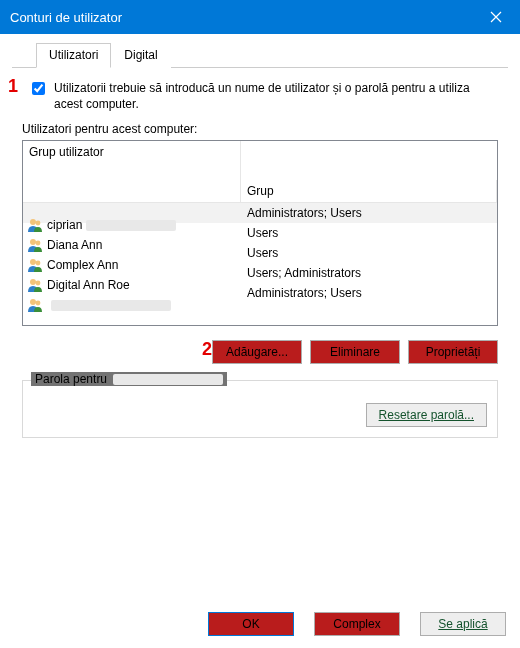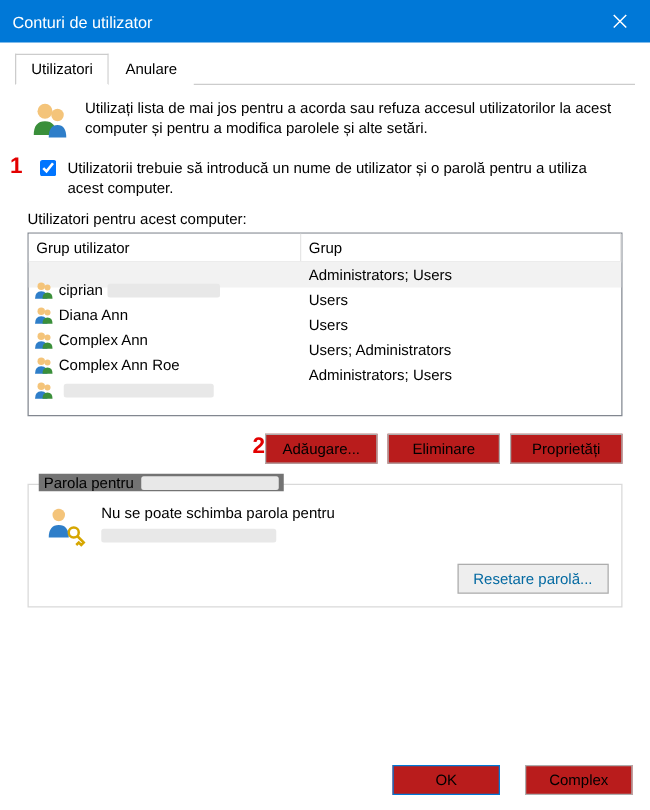--- a/index.html
+++ b/index.html
@@ -40,20 +40,21 @@
     border: 1px solid transparent;
     border-bottom: none;
     position: relative;
     top: 1px;
     background: #fff;
     font-size: 12px;
   }
   .tab.active {
     border-color: #ccc;
     border-bottom: 1px solid #fff;
+    margin-left: 24px;
   }
   .intro {
     display: flex;
     gap: 10px;
     padding: 0 10px 10px 10px;
   }
   .intro .icon { width: 36px; height: 36px; flex: 0 0 36px; }
   .intro .text { font-size: 12px; line-height: 1.35; }
   .checkrow {
     display: flex;
@@ -77,21 +78,21 @@
     display: flex;
     background: #fff;
     border-bottom: 1px solid #e6e6e6;
   }
   .listheader .col {
     padding: 4px 6px;
     font-size: 12px;
     border-right: 1px solid #e6e6e6;
   }
   .col-name { width: 218px; }
-  .col-group { flex: 1; }
+  .col-group { flex: 1; margin-top: 39px; }
   .rows { padding-bottom: 22px; }
   .row {
     display: flex;
     align-items: center;
     font-size: 12px;
     height: 20px;
   }
   .row.selected { background: #f2f2f2; }
   .row .cell-name {
     width: 218px;
@@ -116,21 +117,21 @@
   }
   .btn {
     min-width: 90px;
     height: 24px;
     padding: 0 12px;
     border: 1px solid #adadad;
     background: #b91c1c;
     font-family: inherit;
     font-size: 12px;
   }
-  .btn:disabled { color: #0369a1; background: #eee; }
+  .btn:disabled { color: #14532d; background: #eee; text-decoration: underline; }
   .groupbox {
     margin: 4px 10px 0 10px;
     border: 1px solid #d9d9d9;
     padding: 10px 10px 10px 10px;
     position: relative;
   }
   .groupbox .legend {
     position: absolute;
     top: -9px; left: 8px;
     background: #737373;
@@ -178,34 +179,23 @@
     <svg width="12" height="12" viewBox="0 0 12 12">
         <path d="M1 1 L11 11 M11 1 L1 11" stroke="#fff" stroke-width="1.2"></path>
       </svg>
   </div>
 </div>
 
 <div class="content">
 
   <div class="tabs">
     <div class="tab active">Utilizatori</div>
-    <div class="tab">Anulare</div>
-  </div>
-
-  <div class="intro">
-    <div class="icon">
-      <svg viewBox="0 0 36 36" width="36" height="36">
-        <circle cx="14" cy="11" r="6" fill="#f4c47a"></circle>
-        <path d="M5 30 Q5 19 14 19 Q23 19 23 30 Z" fill="#3a8f3a"></path>
-        <circle cx="24" cy="14" r="5" fill="#f4c47a"></circle>
-        <path d="M17 32 Q17 22 24 22 Q31 22 31 32 Z" fill="#2e7ec9"></path>
-      </svg>
-    </div>
-    <div class="text">Utilizați lista de mai jos pentru a acorda sau refuza accesul utilizatorilor la acest computer și pentru a modifica parolele și alte setări.</div>
-  </div>
+    <div class="tab">Digital</div>
+  </div>
+
 
   <div class="checkrow">
     <span class="annot" style="left:-4px; top:-2px;">1</span>
     <input type="checkbox" checked="" style="margin-left: 14px;">
     <label>Utilizatorii trebuie să introducă un nume de utilizator și o parolă pentru a utiliza acest computer.</label>
   </div>
 
   <div class="list-label">Utilizatori pentru acest computer:</div>
 
   <div class="listview">
@@ -252,21 +242,21 @@
           <div class="cell-group">Users</div>
         </div>
         <div class="row">
           <div class="cell-name">
             <span class="user-icon"><svg viewBox="0 0 16 16" width="16" height="16">
                 <circle cx="6" cy="5" r="3" fill="#f4c47a"></circle>
                 <path d="M1 15 Q1 9 6 9 Q11 9 11 15 Z" fill="#2e7ec9"></path>
                 <circle cx="11" cy="6" r="2.4" fill="#f4c47a"></circle>
                 <path d="M7 15 Q7 10 11 10 Q15 10 15 15 Z" fill="#3a8f3a"></path>
               </svg></span>
-            <span>Complex Ann Roe</span>
+            <span>Digital Ann Roe</span>
           </div>
           <div class="cell-group">Users; Administrators</div>
         </div>
         <div class="row">
           <div class="cell-name">
             <span class="user-icon"><svg viewBox="0 0 16 16" width="16" height="16">
                 <circle cx="6" cy="5" r="3" fill="#f4c47a"></circle>
                 <path d="M1 15 Q1 9 6 9 Q11 9 11 15 Z" fill="#2e7ec9"></path>
                 <circle cx="11" cy="6" r="2.4" fill="#f4c47a"></circle>
                 <path d="M7 15 Q7 10 11 10 Q15 10 15 15 Z" fill="#3a8f3a"></path>
@@ -284,37 +274,24 @@
     <button class="btn">Adăugare...</button>
     <button class="btn">Eliminare</button>
     <button class="btn">Proprietăți</button>
   </div>
 
   <div class="groupbox">
     <div class="legend">
       <span>Parola pentru</span>
       <span class="redacted" style="width:110px;"></span>
     </div>
-    <div class="pwrow">
-      <div class="icon">
-        <svg viewBox="0 0 36 36" width="36" height="36">
-          <circle cx="14" cy="10" r="5" fill="#f4c47a"></circle>
-          <path d="M6 28 Q6 18 14 18 Q22 18 22 28 Z" fill="#2e7ec9"></path>
-          <circle cx="26" cy="24" r="4" fill="none" stroke="#d6a600" stroke-width="2"></circle>
-          <path d="M29 27 L34 32 L32 34 L30 32 L28 34" stroke="#d6a600" stroke-width="2" fill="none"></path>
-        </svg>
-      </div>
-      <div class="msg">
-        <span>Nu se poate schimba parola pentru</span><br>
-        <span class="redacted" style="width:140px; margin-top:4px;"></span>
-      </div>
-    </div>
     <div class="pwbtnrow">
       <button class="btn" disabled="">Resetare parolă...</button>
     </div>
   </div>
 
 </div>
 
 <div class="footer">
   <button class="btn" style="border-color:#0078d7;">OK</button>
   <button class="btn">Complex</button>
+  <button class="btn" disabled="">Se aplică</button>
 </div>
 
 </body></html>

